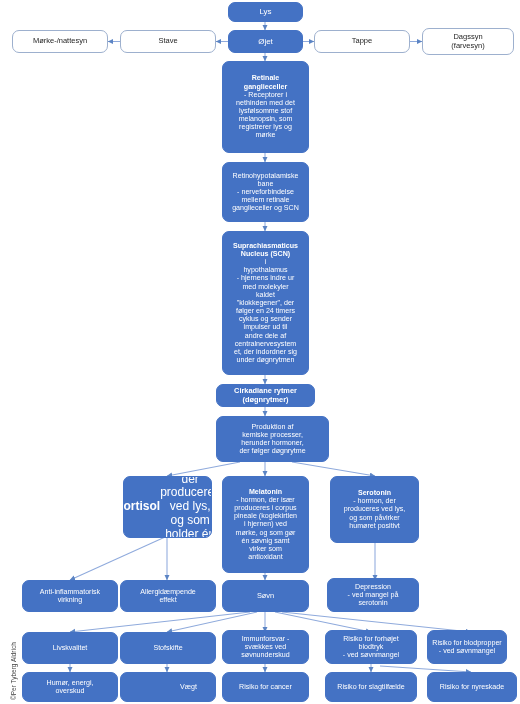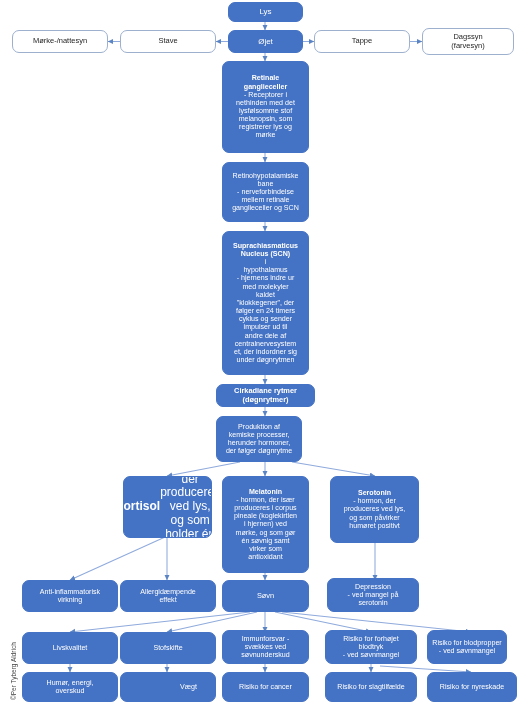--- a/index.html
+++ b/index.html
@@ -183,21 +183,21 @@
 centralnervesystem
 et, der indordner sig
 under døgnrytmen</span>
   </div>
 
   <div class="node filled" style="left:216px; top:384px; width:99px; height:23px; font-size:7.4px;">
     <span class="txt" style="font-weight:bold;">Cirkadiane rytmer
 (døgnrytmer)</span>
   </div>
 
-  <div class="node filled" style="left:216px; top:416px; width:86px; height:46px; font-size:7.1px;">
+  <div class="node filled" style="left:216px; top:416px; width:113px; height:46px; font-size:7.1px;">
     <span class="txt">Produktion af
 kemiske processer,
 herunder hormoner,
 der følger døgnrytme</span>
   </div>
 
   <div class="node filled" style="left:123px; top:476px; width:89px; height:62px; font-size:12px; ">
     <span class="txt" style="font-weight:bold;">Kortisol</span>
     <span class="txt">- hormon, der
 produceres ved lys,

